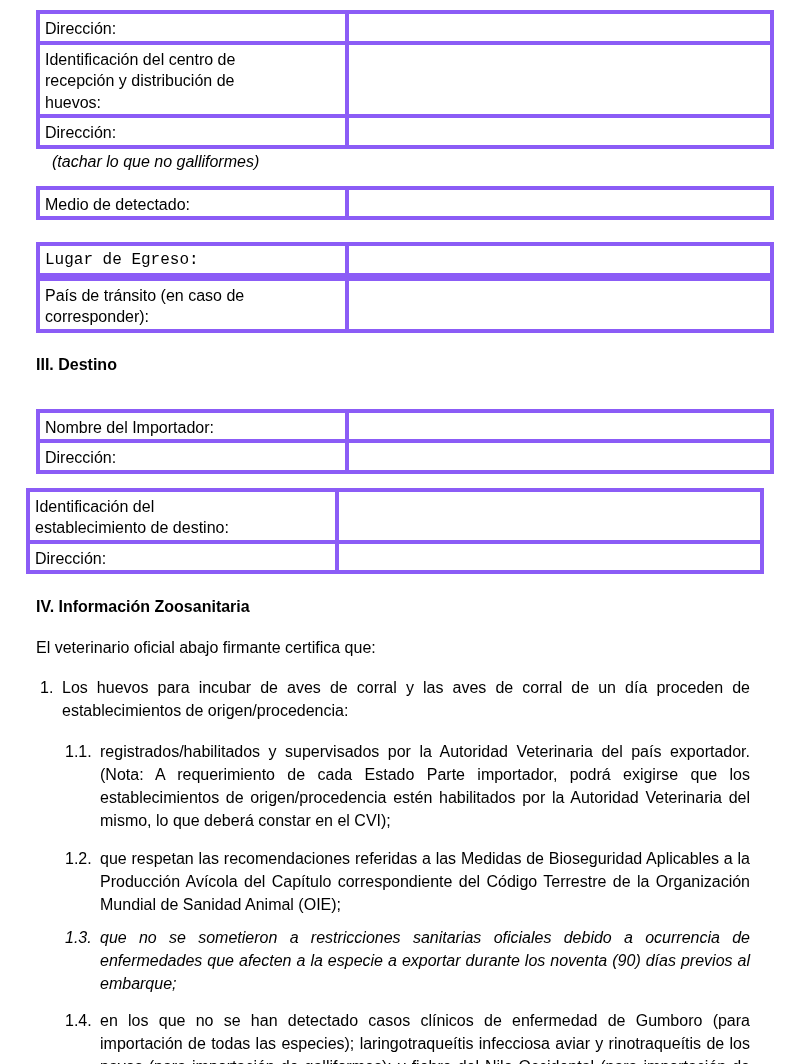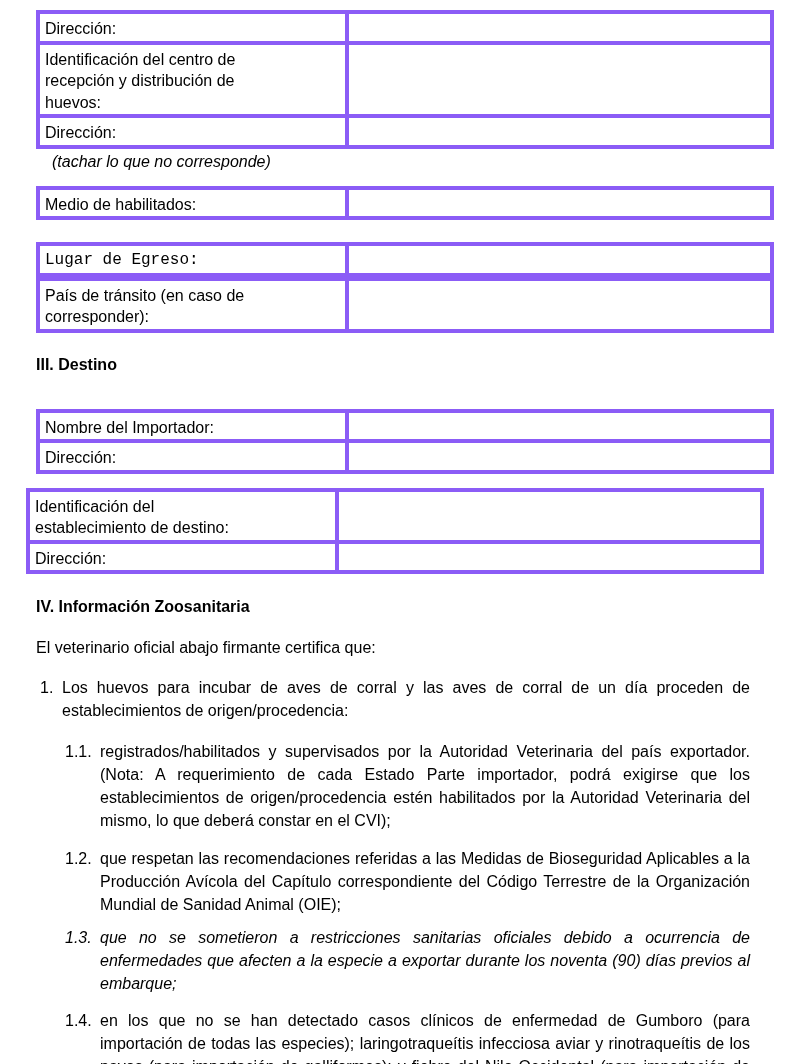--- a/index.html
+++ b/index.html
@@ -71,26 +71,26 @@
 recepción y distribución de
 huevos:</td>
       <td class="val"></td>
     </tr>
     <tr>
       <td class="lbl">Dirección:</td>
       <td class="val"></td>
     </tr>
   </tbody>
     </table>
-  <div class="note-origin">(tachar lo que no corresponde)</div>
+  <div class="note-origin">(tachar lo que no galliformes)</div>
 
   <table class="form" id="table-transport">
     <tbody>
         <tr>
-      <td class="lbl">Medio de habilitados:</td>
+      <td class="lbl">Medio de detectado:</td>
       <td class="val"></td>
     </tr>
   </tbody>
     </table>
 
   <table class="form" id="table-egress">
     <tbody>
         <tr>
       <td class="lbl">Lugar de Egreso:</td>
       <td class="val"></td>

